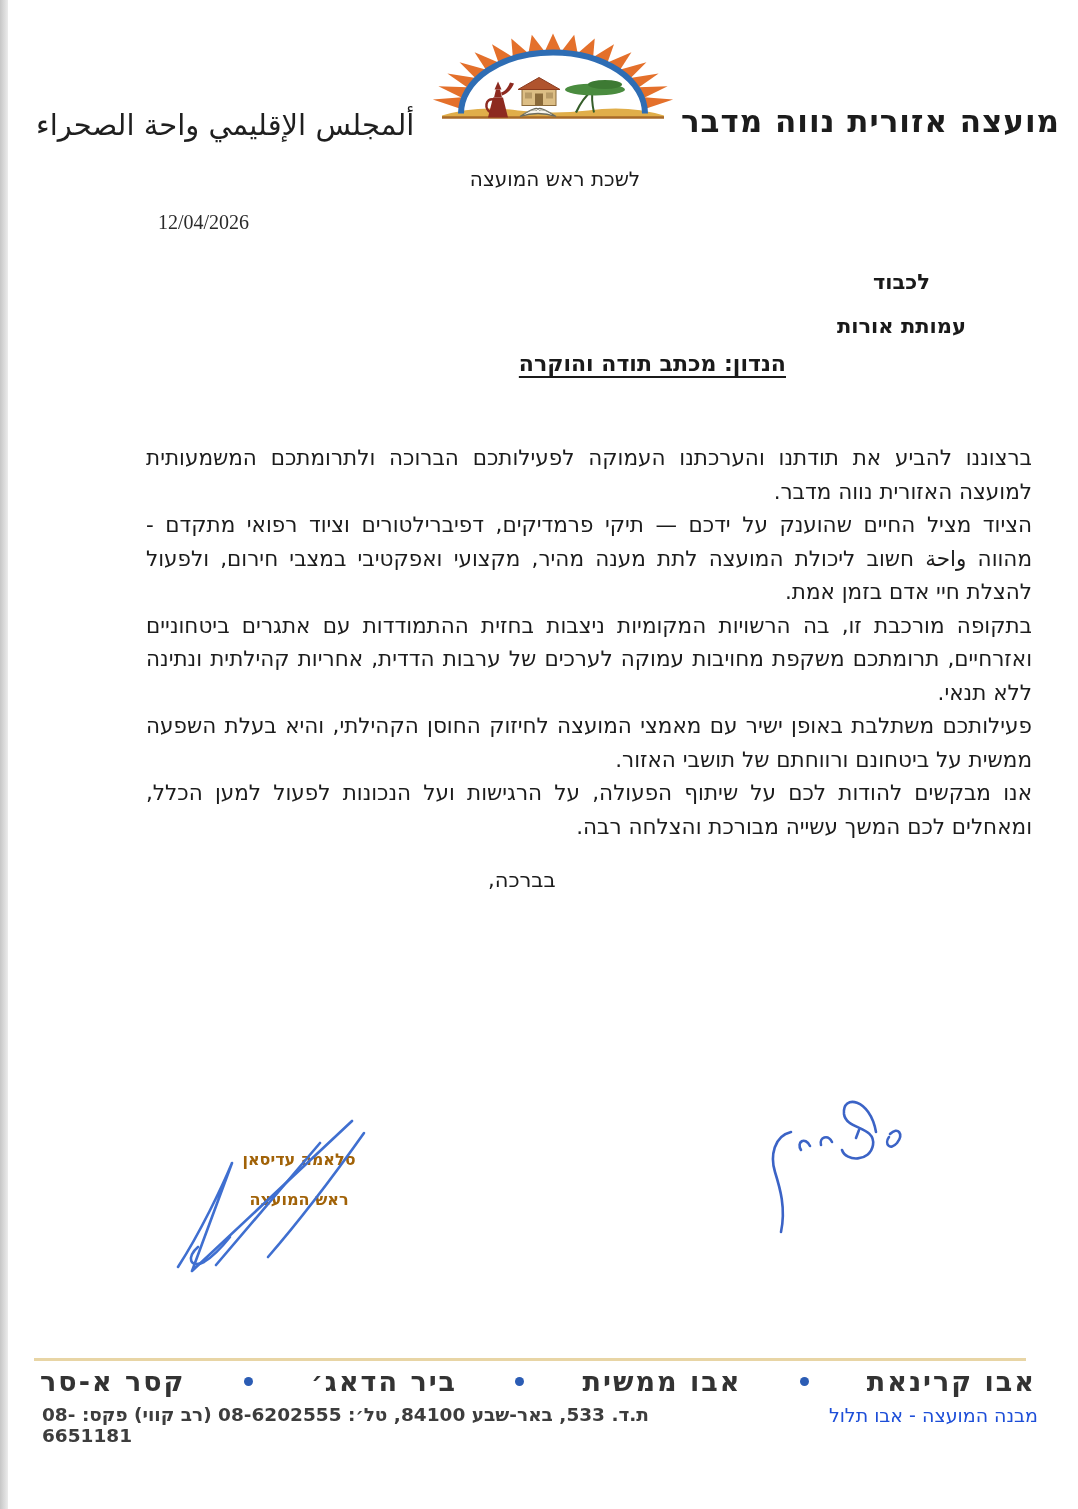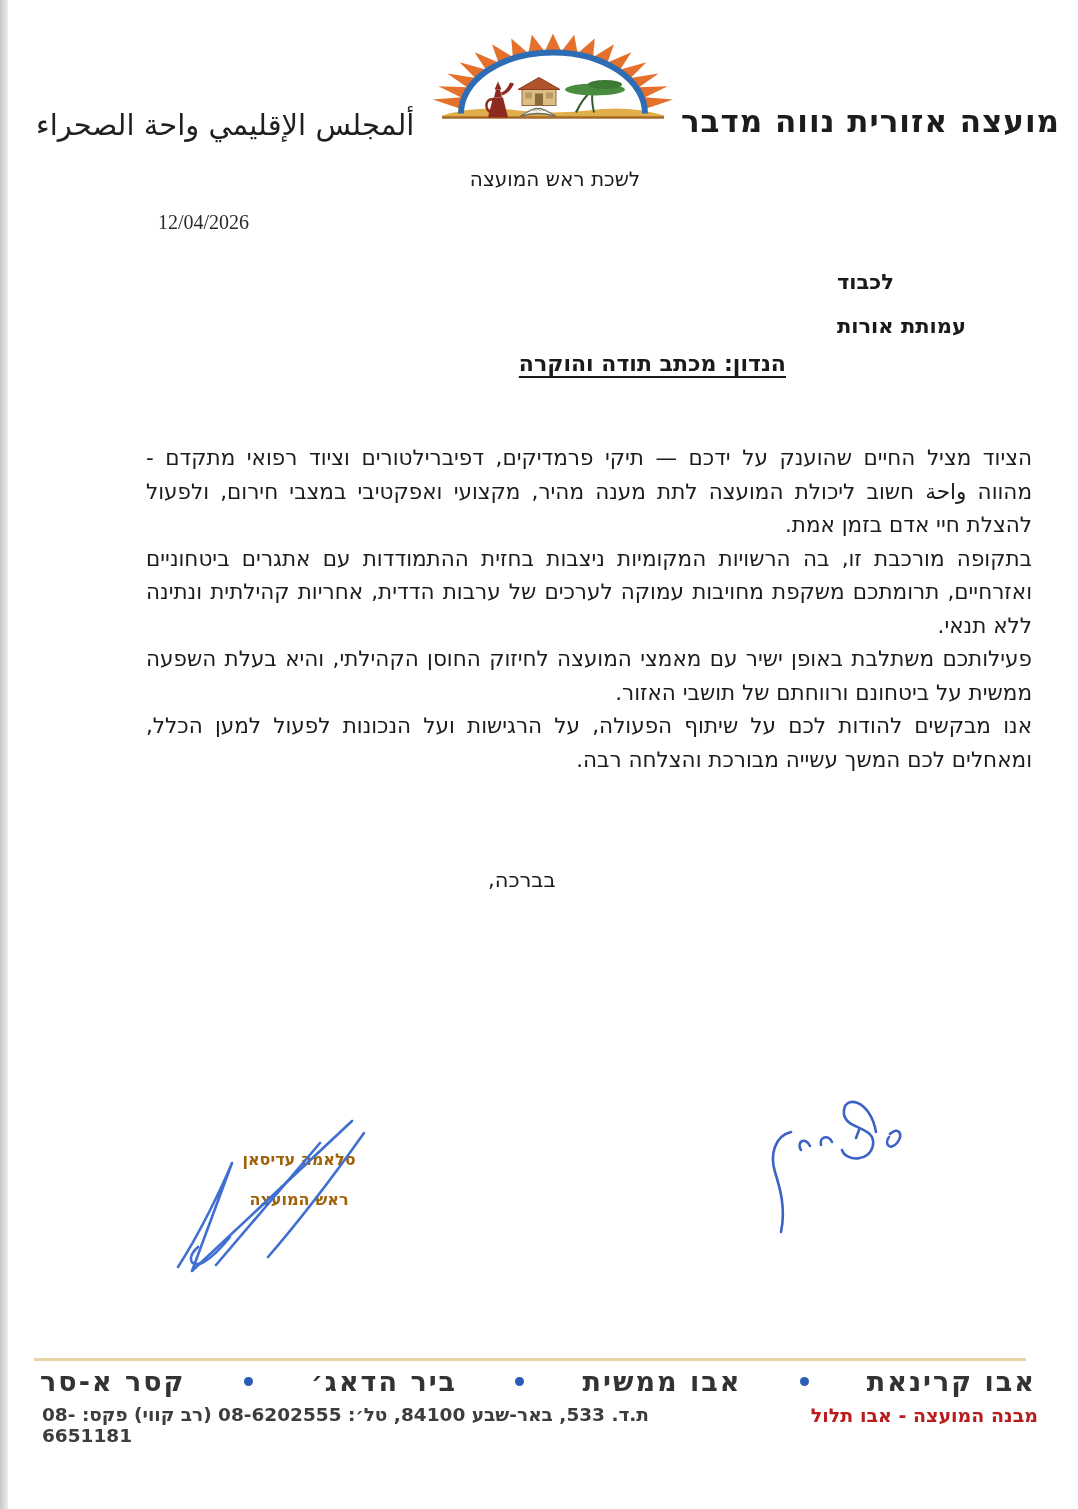--- a/index.html
+++ b/index.html
@@ -12,21 +12,21 @@
   
   .logo{position:absolute;left:428px;top:24px;width:250px;height:108px;}
   .org-he{position:absolute;top:103px;right:18px;font-size:31px;font-weight:bold;
     letter-spacing:1px;direction:rtl;color:#1c1c1c;text-align:center;}
   .org-ar{position:absolute;top:108px;left:36px;font-size:29px;direction:rtl;color:#1f1f1f;}
   .office{position:absolute;top:167px;left:405px;width:300px;text-align:center;
     font-size:20px;font-weight:normal;direction:rtl;color:#1a1a1a;}
   .date{position:absolute;top:211px;left:158px;font-size:20px;
     font-family:"Liberation Serif",serif;color:#2a2a2a;}
   
-  .recipient{position:absolute;top:260px;right:112px;text-align:left;direction:rtl;
+  .recipient{position:absolute;top:260px;right:112px;text-align:center;direction:rtl;
     font-size:21px;font-weight:bold;line-height:44px;color:#1a1a1a;}
   .subject{position:absolute;top:351px;right:292px;font-size:22px;font-weight:bold;
     direction:rtl;color:#1a1a1a;text-decoration:underline;text-underline-offset:5px;
     text-decoration-thickness:2px;}
   
   .body-text{position:absolute;top:441px;right:46px;width:886px;direction:rtl;
     font-size:21.5px;line-height:33.5px;text-align:justify;color:#1c1c1c;}
   .body-text p{margin:0;}
   .closing{position:absolute;top:868px;left:488px;font-size:21px;direction:rtl;color:#1c1c1c;}
   
@@ -38,21 +38,21 @@
   .autograph-right{top:1082px;right:155px;width:165px;height:158px;}
   .autograph-left{top:1115px;left:172px;width:215px;height:165px;}
   
   .footer-divider{position:absolute;top:1358px;left:34px;width:992px;height:3px;
     background:#e8d5a5;}
   .footer-localities{position:absolute;top:1366px;left:40px;width:996px;
     display:flex;direction:rtl;justify-content:space-between;align-items:center;
     font-size:27px;font-weight:bold;letter-spacing:2px;color:#333;}
   .dot{width:9px;height:9px;border-radius:50%;background:#2b5cb4;display:inline-block;}
   .footer-building{position:absolute;top:1404px;right:40px;font-size:19px;
-    font-weight:bold;direction:rtl;color:#b91c1c;}
+    font-weight:normal;direction:rtl;color:#1d4ed8;}
   .footer-address{position:absolute;top:1404px;left:42px;width:660px;text-align:left;
     direction:rtl;font-size:18.5px;font-weight:bold;color:#3d3d3d;}
 </style>
 </head>
 <body>
 
 <div class="page">
   <div class="scan-edge"></div>
 
   <svg class="logo" viewBox="0 0 250 105" aria-hidden="true">
@@ -113,20 +113,21 @@
   <div class="date">12/04/2026</div>
 
   <div class="recipient">
     <div>לכבוד</div>
     <div>עמותת אורות</div>
   </div>
 
   <div class="subject">הנדון: מכתב תודה והוקרה</div>
 
   <div class="body-text">
+    <p>ברצוננו להביע את תודתנו והערכתנו העמוקה לפעילותכם הברוכה ולתרומתכם המשמעותית למועצה האזורית נווה מדבר.</p>
     <p>הציוד מציל החיים שהוענק על ידכם — תיקי פרמדיקים, דפיברילטורים וציוד רפואי מתקדם - מהווה واحة חשוב ליכולת המועצה לתת מענה מהיר, מקצועי ואפקטיבי במצבי חירום, ולפעול להצלת חיי אדם בזמן אמת.</p>
     <p>בתקופה מורכבת זו, בה הרשויות המקומיות ניצבות בחזית ההתמודדות עם אתגרים ביטחוניים ואזרחיים, תרומתכם משקפת מחויבות עמוקה לערכים של ערבות הדדית, אחריות קהילתית ונתינה ללא תנאי.</p>
     <p>פעילותכם משתלבת באופן ישיר עם מאמצי המועצה לחיזוק החוסן הקהילתי, והיא בעלת השפעה ממשית על ביטחונם ורווחתם של תושבי האזור.</p>
     <p>אנו מבקשים להודות לכם על שיתוף הפעולה, על הרגישות ועל הנכונות לפעול למען הכלל, ומאחלים לכם המשך עשייה מבורכת והצלחה רבה.</p>
   </div>
 
   <div class="closing">בברכה,</div>
 
   <svg class="autograph autograph-right" viewBox="0 0 165 158" aria-hidden="true">
     <g fill="none" stroke="#3b63c6" stroke-width="2.6" stroke-linecap="round" stroke-linejoin="round">

